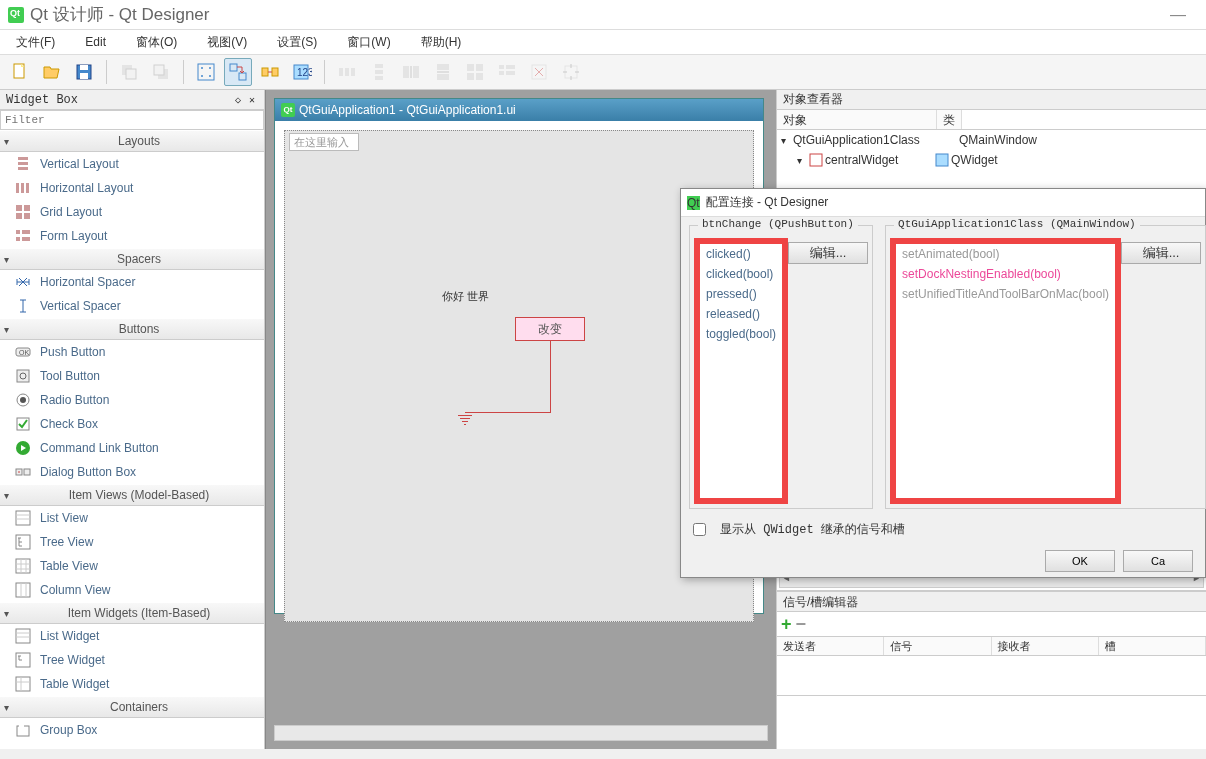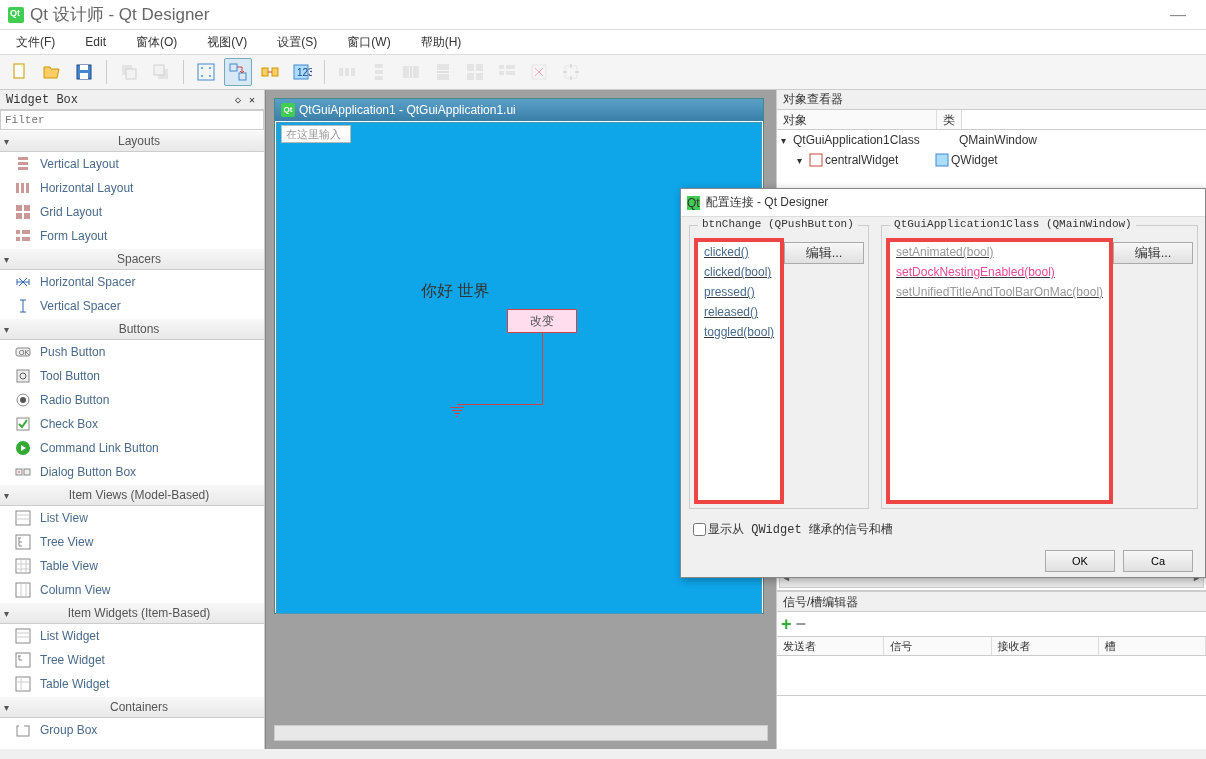--- a/index.html
+++ b/index.html
@@ -26,23 +26,23 @@
 .wb-list { flex: 1; overflow-y: auto; }
 .wb-cat { height: 22px; background: linear-gradient(#f8f8f8, #e8e8e8); border-top: 1px solid #fff; border-bottom: 1px solid #ccc; display: flex; align-items: center; padding: 0 4px; color: #555; }
 .wb-cat .chev { width: 14px; font-size: 10px; }
 .wb-cat .cat-label { flex: 1; text-align: center; }
 .wb-item { height: 24px; display: flex; align-items: center; padding: 0 4px 0 14px; gap: 8px; color: #4a6a8a; }
 .wb-item .wi-icon { width: 18px; height: 16px; display: flex; align-items: center; justify-content: center; }
 .canvas-area { flex: 1; background: #a0a0a0; position: relative; border-left: 1px solid #888; }
 .form-window { position: absolute; left: 8px; top: 8px; width: 490px; height: 516px; background: #fff; border: 1px solid #488; }
 .form-title { height: 22px; background: linear-gradient(#5aa0c8, #3a7fa8); color: #fff; display: flex; align-items: center; padding: 0 6px; font-size: 12px; gap: 4px; }
 .form-title .qt-icon-sm { width: 14px; height: 14px; background: #41cd52; border-radius: 2px; font-size: 8px; color: #fff; text-align: center; line-height: 14px; font-weight: bold; }
-.form-body { position: relative; height: calc(100% - 22px); background: #0ea5e9; border: 1px dotted #888; margin: 1px; }
+.form-body { position: relative; height: calc(100% - 22px); background: #e5e5e5; border: 1px dotted #888; margin: 9px; }
 .lineedit { position: absolute; left: 4px; top: 2px; width: 70px; height: 18px; background: #fff; border: 1px solid #bbb; font-size: 11px; color: #999; padding: 0 4px; display: flex; align-items: center; }
-.label-hello { position: absolute; left: 144px; top: 158px; font-size: 16px; color: #333; }
+.label-hello { position: absolute; left: 157px; top: 158px; font-size: 11px; color: #333; }
 .btn-change { position: absolute; left: 230px; top: 186px; width: 70px; height: 24px; background: #fde; border: 1px solid #c44; color: #555; display: flex; align-items: center; justify-content: center; }
 .signal-line-v { position: absolute; left: 265px; top: 210px; width: 1px; height: 72px; background: #c44; }
 .signal-line-h { position: absolute; left: 180px; top: 281px; width: 86px; height: 1px; background: #c44; }
 .ground { position: absolute; left: 173px; top: 282px; width: 14px; }
 .ground div { height: 1px; background: #c44; margin: 2px auto; }
 .hscroll { position: absolute; left: 8px; bottom: 8px; right: 8px; height: 16px; background: #e8e8e8; border: 1px solid #ccc; }
 .right-panel { width: 430px; background: #fff; border-left: 1px solid #ccc; display: flex; flex-direction: column; }
 .obj-inspector { border-bottom: 1px solid #ccc; }
 .obj-header { height: 20px; background: #f0f0f0; border-bottom: 1px solid #ccc; padding: 0 6px; display: flex; align-items: center; }
 .obj-cols { height: 20px; display: flex; border-bottom: 1px solid #ccc; }
@@ -51,24 +51,24 @@
 .obj-row { height: 20px; display: flex; align-items: center; padding: 0 4px; }
 .obj-row .tree-indent { display: inline-block; }
 .obj-row .chev { font-size: 10px; width: 12px; display: inline-block; }
 .obj-row .obj-name { width: 150px; }
 .obj-row .obj-icon { width: 14px; height: 14px; display: inline-block; margin-right: 2px; vertical-align: middle; }
 .dialog { position: absolute; left: 680px; top: 188px; width: 526px; height: 390px; background: #f0f0f0; border: 1px solid #888; box-shadow: 2px 2px 8px rgba(0,0,0,0.3); z-index: 100; }
 .dlg-title { height: 28px; background: #fff; border-bottom: 1px solid #ddd; display: flex; align-items: center; padding: 0 6px; gap: 6px; }
 .dlg-body { padding: 8px; display: flex; gap: 12px; height: 300px; }
 .dlg-group { flex: 1; border: 1px solid #ccc; position: relative; padding: 12px 4px 4px 4px; display: flex; }
 .dlg-group-title { position: absolute; top: -8px; left: 8px; background: #f0f0f0; padding: 0 4px; font-family: "Courier New", monospace; font-size: 11px; }
-.dlg-list { flex: 1; background: #fff; border: 4px solid #ef4444; overflow: auto; text-decoration: underline; }
+.dlg-list { flex: 1; background: #fff; border: 6px solid #ef4444; overflow: auto; }
 .dlg-list-item { padding: 3px 6px; color: #4a6a8a; font-size: 12px; }
 .dlg-editbtn { height: 22px; width: 80px; margin-top: 4px; background: linear-gradient(#f8f8f8,#e0e0e0); border: 1px solid #aaa; font-size: 13px; display: flex; align-items: center; justify-content: center; }
-.dlg-check { padding: 4px 12px; display: flex; align-items: center; gap: 2px; }
+.dlg-check { padding: 4px 12px; display: flex; align-items: center; gap: 14px; }
 .dlg-check input { width: 13px; height: 13px; }
 .dlg-btns { padding: 8px 12px; display: flex; justify-content: flex-end; gap: 8px; }
 .dlg-btns button { width: 70px; height: 22px; background: linear-gradient(#f8f8f8,#e0e0e0); border: 1px solid #aaa; font-size: 11px; }
 .sig-editor { border-top: 1px solid #ccc; }
 .sig-title { height: 20px; background: #f0f0f0; border-bottom: 1px solid #ccc; padding: 2px 6px; }
 .sig-toolbar { height: 24px; display: flex; align-items: center; padding: 0 4px; gap: 4px; }
 .sig-toolbar .plus { color: #3a3; font-size: 18px; font-weight: bold; }
 .sig-toolbar .minus { color: #999; font-size: 18px; font-weight: bold; }
 .sig-cols { height: 20px; display: flex; border-top: 1px solid #ccc; border-bottom: 1px solid #ccc; }
 .sig-cols div { flex: 1; padding: 2px 6px; border-right: 1px solid #ddd; background: #fafafa; font-size: 11px; }

